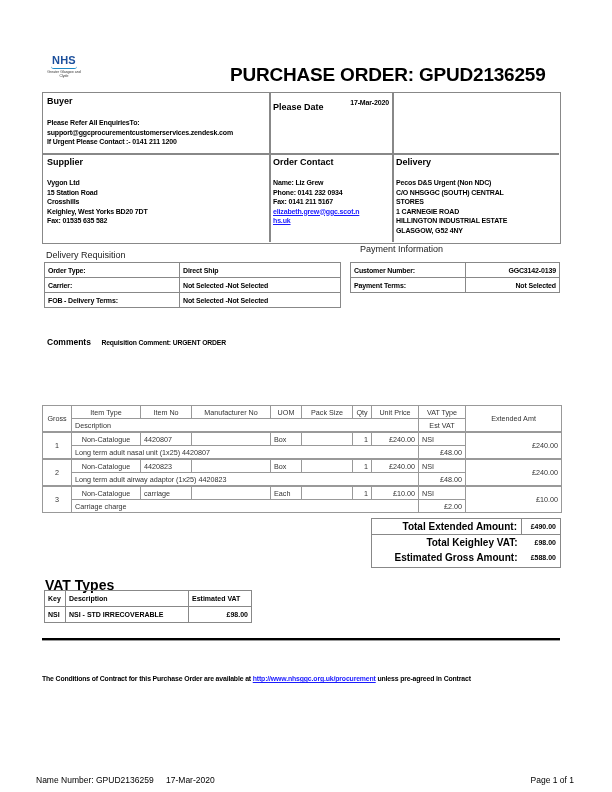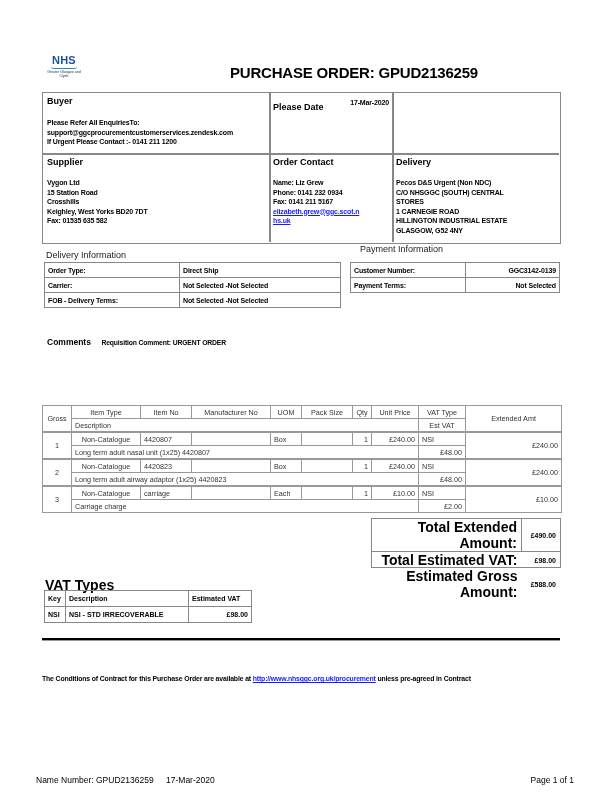--- a/index.html
+++ b/index.html
@@ -2,34 +2,34 @@
 <html><head>
 <meta charset="utf-8">
 <style>
   html,body{margin:0;padding:0;background:#fff;}
   body{width:612px;height:792px;position:relative;overflow:hidden;font-family:"Liberation Sans",sans-serif;color:#000;}
   .abs{position:absolute;}
   .logo{left:47px;top:56px;width:34px;height:36px;text-align:center;}
   .logo .nhs{font-weight:bold;font-size:11px;color:#1c4f9c;letter-spacing:0.2px;line-height:9px;}
   .logo .swoosh{height:2px;margin:1px 4px 1px 4px;border-bottom:1.5px solid #1c8ac8;border-radius:0 0 8px 8px;}
   .logo .sub{font-size:3.5px;color:#333;line-height:4px;}
-  .title{left:230px;top:64px;font-size:15px;font-weight:bold;letter-spacing:-0.2px;}
+  .title{left:230px;top:64px;font-size:19px;font-weight:bold;letter-spacing:-0.2px;}
   .box{border:1.5px solid #888;box-sizing:border-box;padding-left:24px;}
   .hdr{font-size:9px;font-weight:bold;}
   .txt{font-size:7px;line-height:9.5px;font-weight:bold;letter-spacing:-0.15px;}
   .link{color:#1a1aff;text-decoration:underline;}
   table{border-collapse:collapse;}
   .info td{border:1.5px solid #888;font-size:7px;font-weight:bold;padding:0 3px;height:14px;letter-spacing:-0.15px;}
   .sectitle{font-size:9px;color:#222;}
   .lines td{border:1px solid #999;font-size:7.2px;color:#333;padding:0 3px;height:12px;white-space:nowrap;}
   .lines .head td{text-align:center;}
   .lines .sep td{border-top:2px solid #999;}
   .r{text-align:right;}
   .c{text-align:center;}
-  .totals td{font-size:14px;font-weight:bold;height:15px;padding:0 4px;text-align:right;}
+  .totals td{font-size:10px;font-weight:bold;height:15px;padding:0 4px;text-align:right;}
   .vat td{border:1.5px solid #888;font-size:7px;font-weight:bold;padding:0 3px;height:15px;}
   .rule{left:42px;top:638px;width:518px;height:2px;background:#000;border-bottom:1.5px solid #999;}
 </style>
 </head>
 <body>
 
 <div class="abs logo">
   <div class="nhs">NHS</div>
   <div class="swoosh"></div>
   <div class="sub">Greater Glasgow and Clyde</div>
@@ -78,21 +78,21 @@
     <div class="hdr">Delivery</div>
     <div class="txt" style="margin-top:11px;">Pecos D&amp;S Urgent (Non NDC)</div>
     <div class="txt">C/O NHSGGC (SOUTH) CENTRAL</div>
     <div class="txt">STORES</div>
     <div class="txt">1 CARNEGIE ROAD</div>
     <div class="txt">HILLINGTON INDUSTRIAL ESTATE</div>
     <div class="txt">GLASGOW,  G52 4NY</div>
   </div>
 </div>
 
-<div class="abs sectitle" style="left:46px;top:250px;">Delivery Information</div>
+<div class="abs sectitle" style="left:46px;top:250px;">Delivery Requisition</div>
 <table class="abs info" style="left:44px;top:262px;width:297px;">
   <tbody>
       <tr>
     <td style="width:128px;">Order Type:</td>
     <td>Direct Ship</td>
   </tr>
   <tr>
     <td>Carrier:</td>
     <td>Not Selected  -Not Selected</td>
   </tr>
@@ -195,21 +195,21 @@
   </table>
 
 <div class="abs" style="left:371px;top:518px;width:190px;height:50px;border:1.5px solid #888;box-sizing:border-box;">
   <table class="totals" style="width:100%;">
     <tbody>
         <tr>
       <td style="border-right:1.5px solid #888;border-bottom:1.5px solid #888;">Total Extended Amount:</td>
       <td style="width:30px;font-size:7px;border-bottom:1.5px solid #888;">£490.00</td>
     </tr>
     <tr>
-      <td>Total Estimated VAT:</td>
+      <td>Total Keighley VAT:</td>
       <td style="font-size:7px;">£98.00</td>
     </tr>
     <tr>
       <td>Estimated Gross Amount:</td>
       <td style="font-size:7px;">£588.00</td>
     </tr>
   </tbody>
     </table>
 </div>
 

